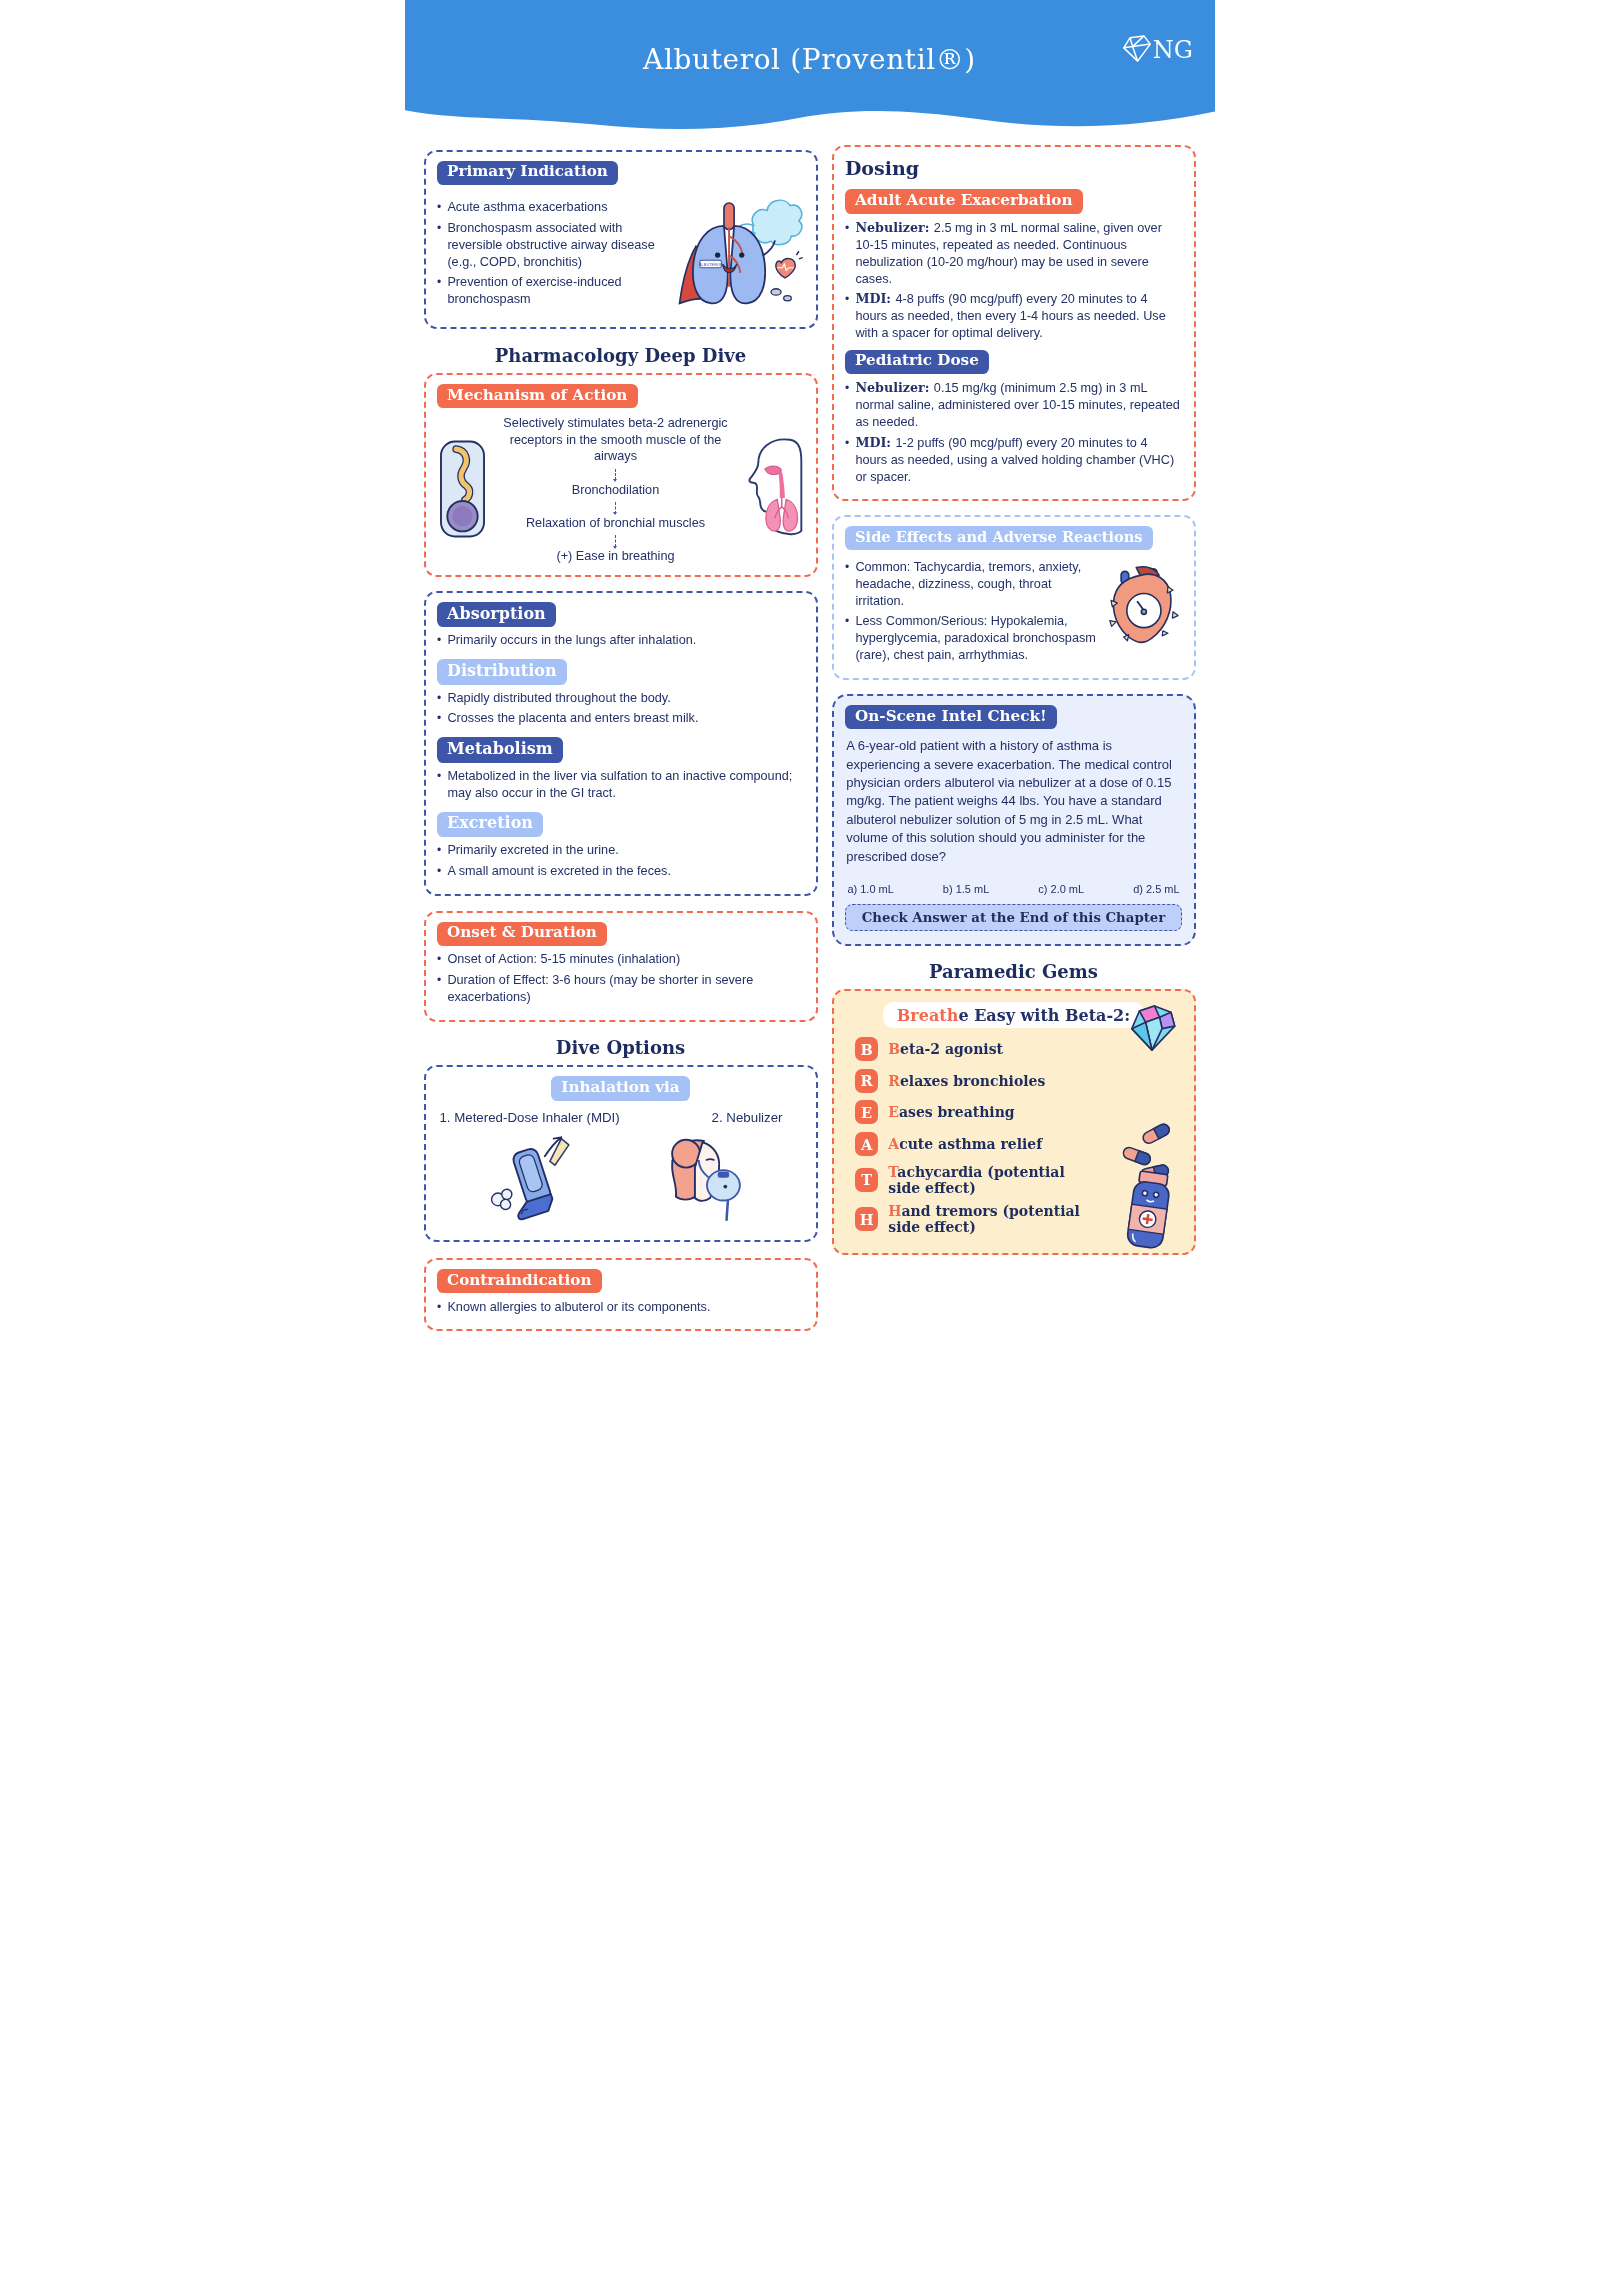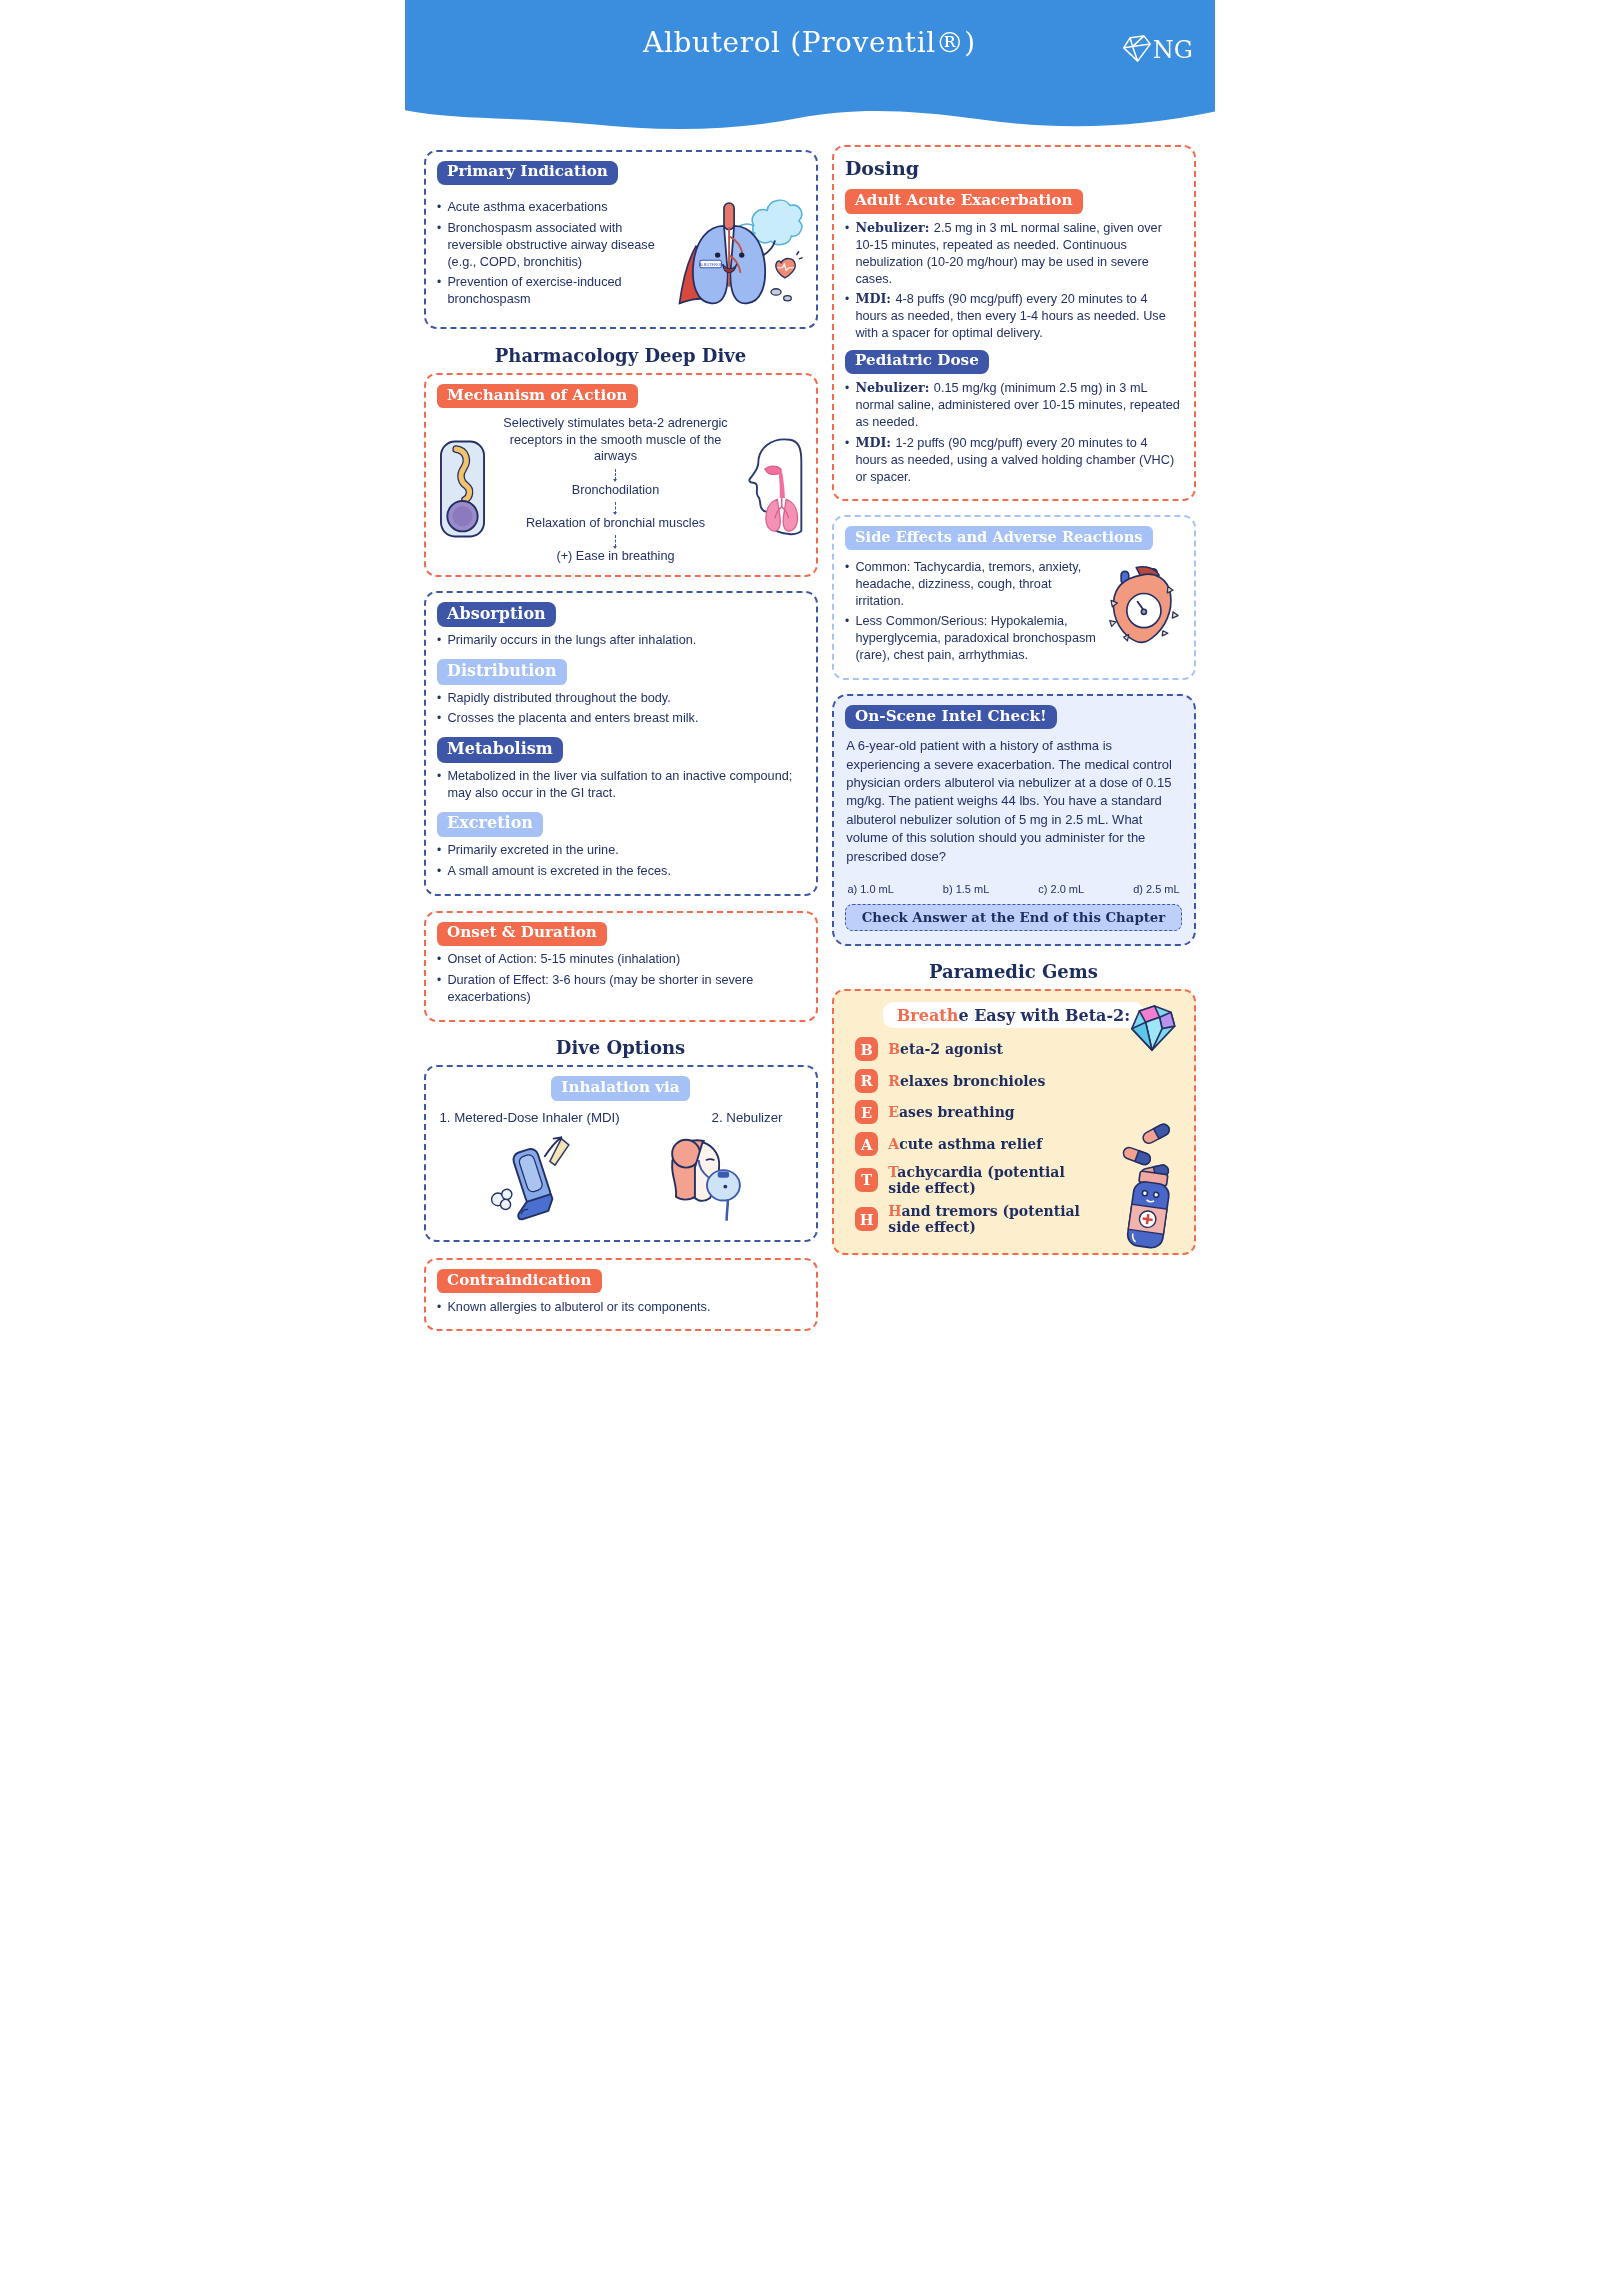--- a/index.html
+++ b/index.html
@@ -9,21 +9,21 @@
   }
   *{box-sizing:border-box; margin:0; padding:0;}
   html,body{background:#fff;}
   body{font-family:"Liberation Sans","DejaVu Sans",sans-serif; color:var(--navy);}
   .page{width:810px; min-height:1137px; margin:0 auto; background:#fff; position:relative; overflow:hidden;}
 
   
   header{position:relative;}
   .h-solid{background:var(--hdr); height:95px; position:relative;}
   .h-title{font-family:"DejaVu Serif","Liberation Serif",serif; color:#fff; font-size:28px;
-           text-align:center; padding-top:26px; letter-spacing:0.6px;}
+           text-align:center; padding-top:43px; letter-spacing:0.6px;}
   .logo{position:absolute; right:21.6px; top:34px; display:flex; align-items:center; gap:0;}
   .logo-text{font-family:"DejaVu Serif","Liberation Serif",serif; color:#fff; font-size:24px;}
   .h-wave{display:block; width:100%; height:37px;}
 
   
   main{display:flex; gap:14px; padding:3.8px 19px 32px;}
   .col-left{width:394px; flex:0 0 394px;}
   .col-right{flex:1; min-width:0;}
 
   .sec-heading{font-family:"DejaVu Serif","Liberation Serif",serif; font-weight:bold;
@@ -32,21 +32,21 @@
   
   .box{border-radius:12.7px; padding:9px 11.4px 10.2px; margin-top:6.3px;}
   .box.blue{border:2.5px dashed var(--pillnavy);}
   .box.orange{border:2.5px dashed var(--orange);}
   .box.lightblue{border:2.5px dashed var(--lborder);}
   .box.intel{border:2.5px dashed var(--pillnavy); background:var(--intelbg); border-radius:15.2px;}
   .box.gems{border:2.5px dashed var(--orange); background:var(--gemsbg); position:relative;}
 
   .pill{display:inline-block; border-radius:6.3px; padding:2.5px 10.2px 4.4px; color:#fff;
     font-family:"DejaVu Serif","Liberation Serif",serif; font-weight:bold; font-size:15.2px; line-height:1.15;}
-  .pill.navy{background:var(--pillnavy);border-radius:8px;}
+  .pill.navy{background:var(--pillnavy);}
   .pill.orange{background:var(--orange);}
   .pill.light{background:var(--lblue);}
 
   .bullets{margin-top:5.1px;}
   .bullet{display:flex; gap:6.3px; margin:3.8px 0; font-size:12.7px; line-height:1.33; color:var(--navy);}
   .bullet .dot{flex:0 0 auto; font-size:12px; line-height:1.4;}
   .lead{font-family:"DejaVu Serif","Liberation Serif",serif; font-weight:bold;}
 
   
   .drug-class{display:flex; align-items:center; gap:6.3px; margin-top:5.1px;}

